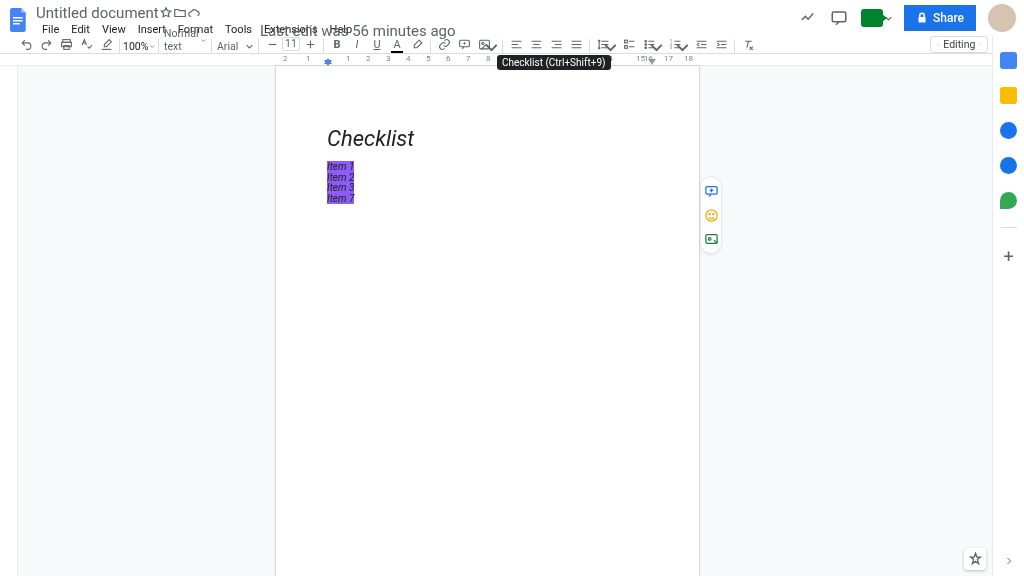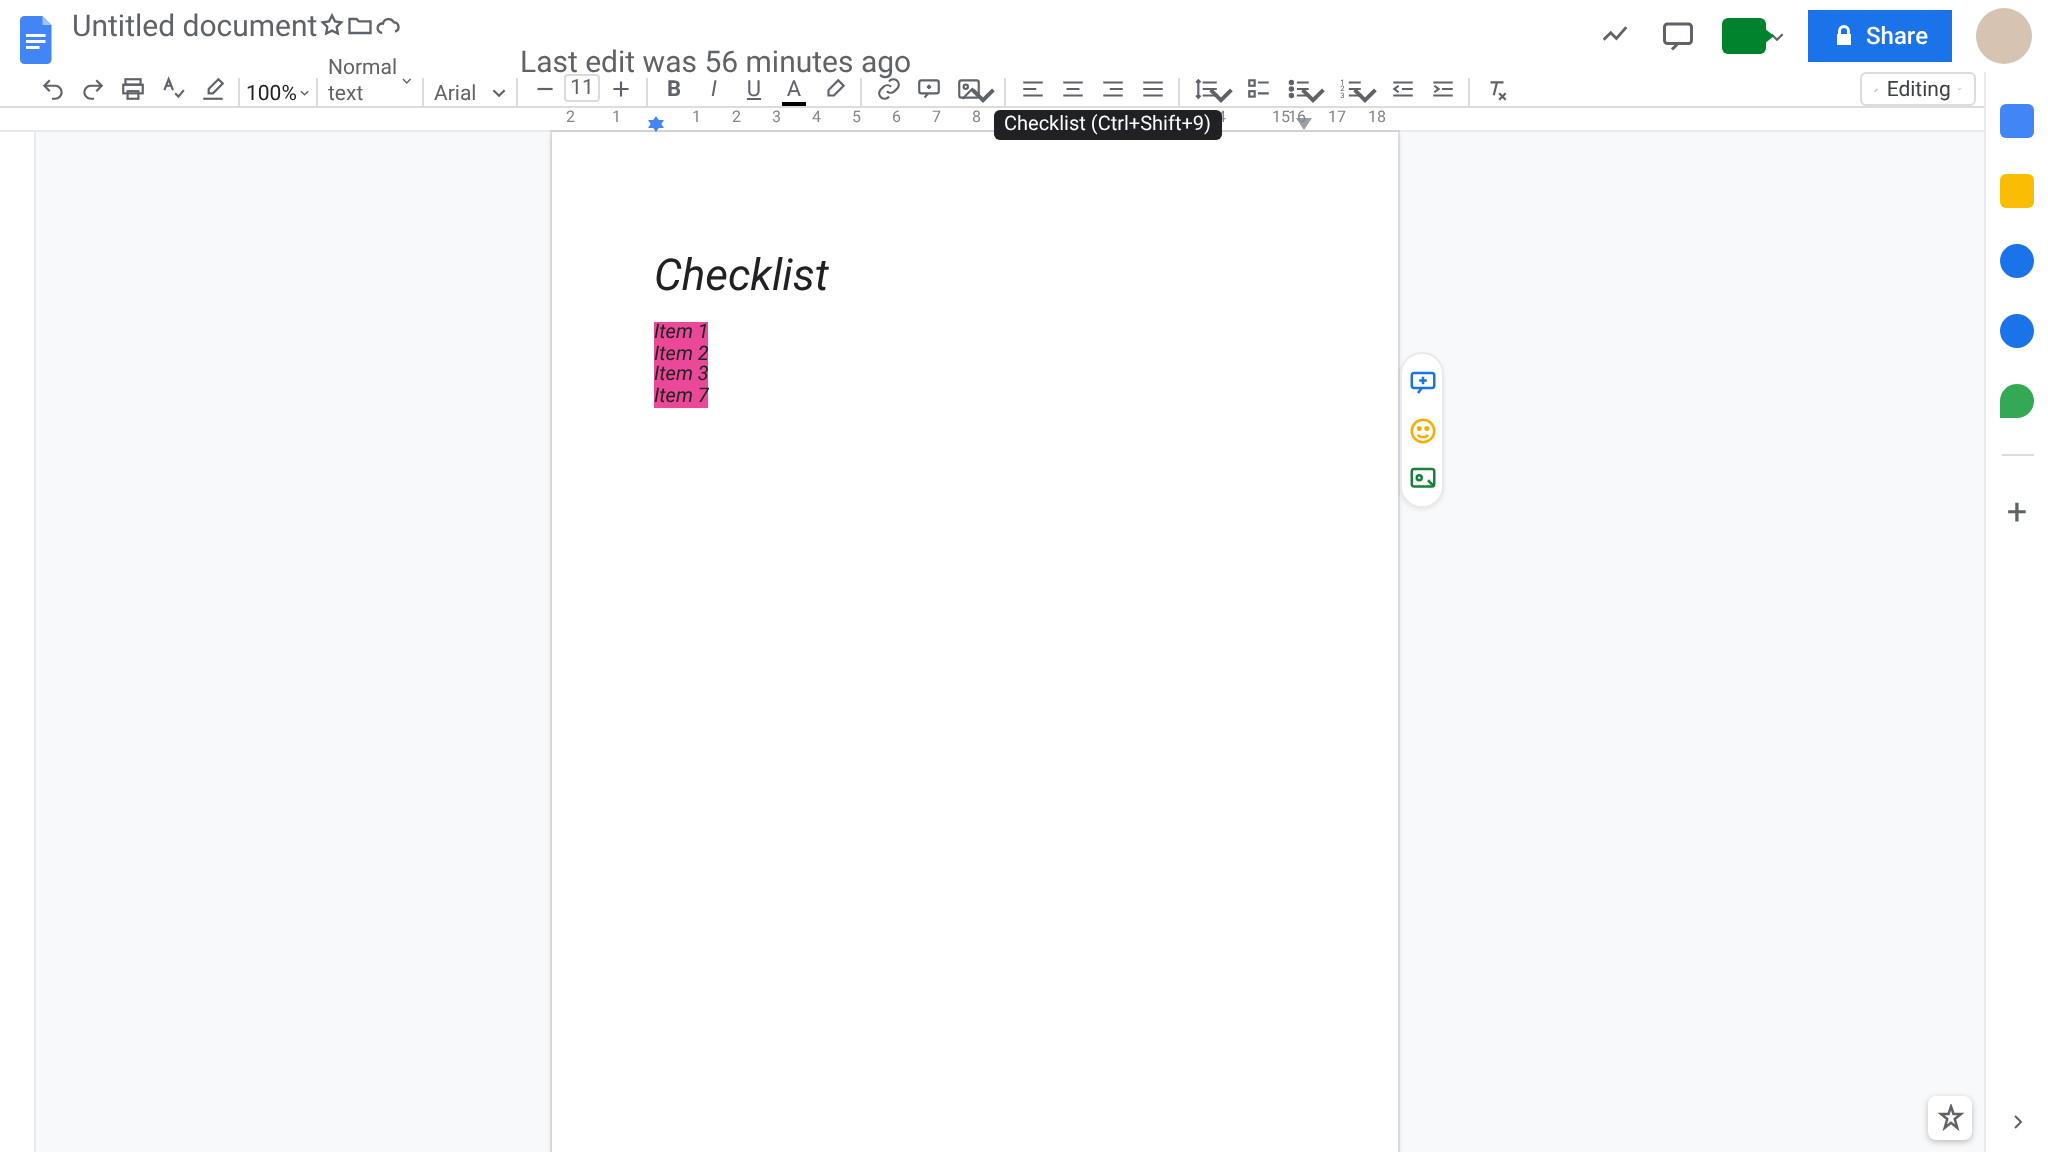--- a/index.html
+++ b/index.html
@@ -50,21 +50,21 @@
   .indent.down { border-bottom:none; border-top:6px solid #4285f4; top:6px;}
   .rmargin { position:absolute; top:5px; width:0;height:0; border-left:4px solid transparent;border-right:4px solid transparent;border-top:6px solid #9aa0a6; }
 
   
   .canvas { position:absolute; left:0; top:66px; width:992px; height:510px; background:#f8f9fa;font-style:italic; }
   .vruler { position:absolute; left:0; top:0; width:18px; height:510px; background:#fff; border-right:1px solid #e8eaed; }
   .page { position:absolute; left:276px; top:0; width:423px; height:560px; background:#fff; box-shadow:0 0 0 1px rgba(0,0,0,.08),0 1px 3px rgba(0,0,0,.15); }
   .page-title { position:absolute; left:51px; top:60px; font-size:22px; font-weight:400; color:#202124; }
   .items { position:absolute; left:51px; top:96px; }
   .items div { font-size:10px; line-height:10.5px; color:#222; }
-  .sel { background:#ec4899; display:inline; }
+  .sel { background:#8b5cf6; display:inline; }
 
   
   .page-side { position:absolute; left:700px; top:66px; width:22px; display:flex; flex-direction:column; gap:8px; align-items:center; background:#fff; border:1px solid #e8eaed; border-radius:14px; padding:6px 2px; box-shadow:0 1px 2px rgba(0,0,0,.08);}
   .page-side .pic { width:16px; height:16px; display:flex; align-items:center; justify-content:center; }
 
   
   .sidepanel { position:absolute; right:0; top:36px; bottom:0; width:32px; border-left:1px solid #e8eaed; background:#fff; display:flex; flex-direction:column; align-items:center; padding-top:16px; gap:18px;}
   .sp { width:17px; height:17px; border-radius:3px; }
   .sp.cal  { background:#4285f4; }
   .sp.keep { background:#fbbc04; }
@@ -100,20 +100,30 @@
           <path d="M3 6h6l2 2h10v10H3z"></path>
         </svg>
       </span>
     <span class="ti">
         <svg viewBox="0 0 24 24" width="15" height="15" fill="none" stroke="#5f6368" stroke-width="2">
           <path d="M7 17a4 4 0 1 1 .7-7.95A5 5 0 0 1 17 8a4 4 0 0 1 1 7.87"></path>
         </svg>
       </span>
   </div>
 
+  <div class="menubar">
+    <span>File</span>
+    <span>Edit</span>
+    <span>View</span>
+    <span>Insert</span>
+    <span>Format</span>
+    <span>Tools</span>
+    <span>Extensions</span>
+    <span>Help</span>
+  </div>
   <span class="last-edit">Last edit was 56 minutes ago</span>
 
   <div class="tb-right">
     <span class="miniicon">
         <svg viewBox="0 0 24 24" width="17" height="17" fill="none" stroke="#5f6368" stroke-width="2">
           <path d="M4 14l5-5 4 4 7-8"></path>
         </svg>
       </span>
     <span class="miniicon">
         <svg viewBox="0 0 24 24" width="18" height="18" fill="none" stroke="#5f6368" stroke-width="2">

